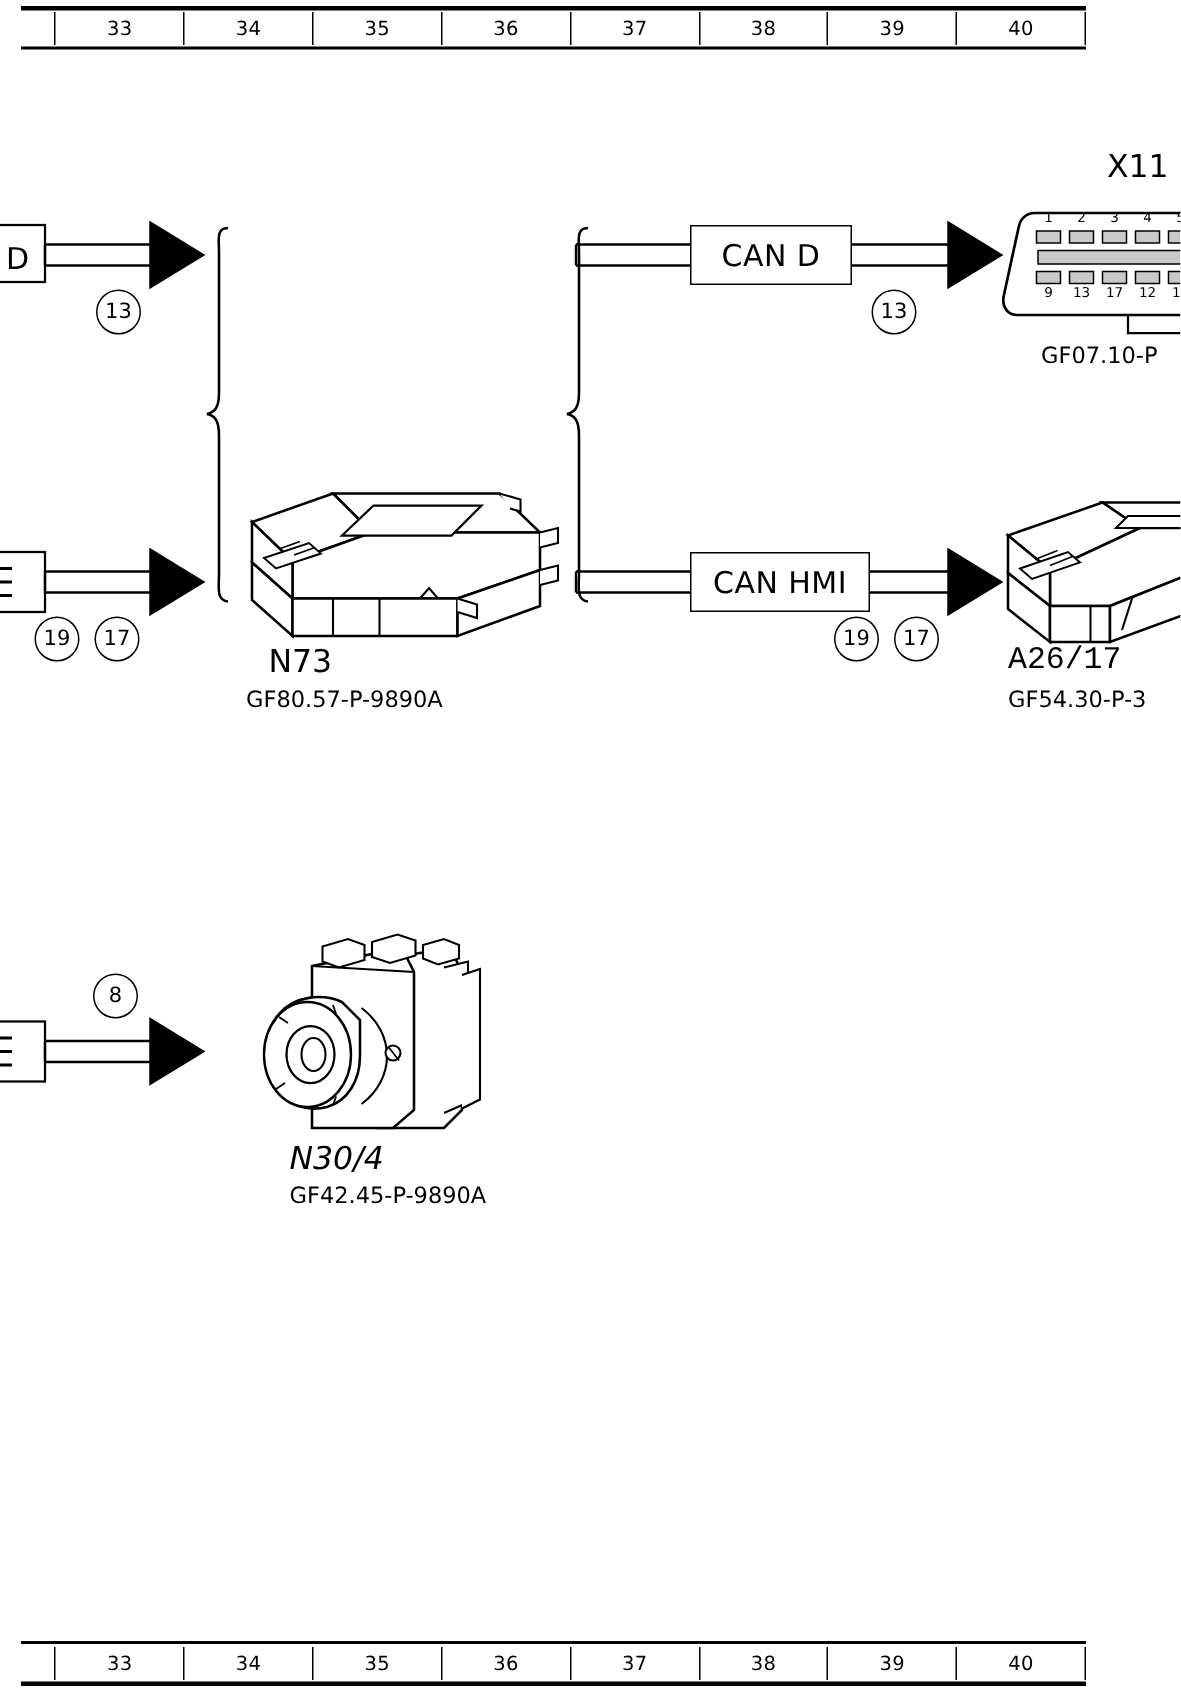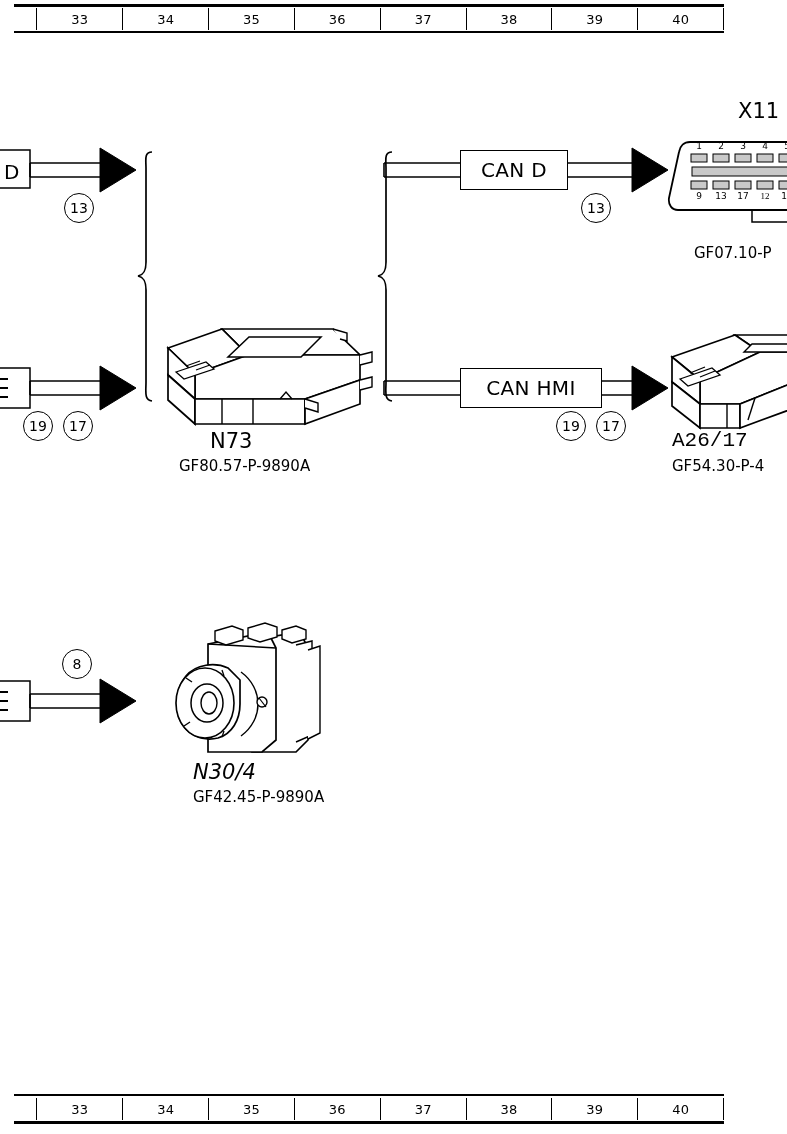--- a/index.html
+++ b/index.html
@@ -257,57 +257,57 @@
           <path d="M 222 670 L 224 676" stroke-width="1.3"></path>
           <path d="M 222 737 L 224 731" stroke-width="1.3"></path>
         </g>
 
       </g>
     </svg>
   </div>
 
   <div class="busbox" style="left:460px;top:150px;width:108px;height:40px;">CAN D</div>
 
-  <div class="busbox" style="left:460px;top:368px;width:142px;height:40px;">CAN HMI</div>
+  <div class="busbox" style="left:460px;top:368px;width:120px;height:40px;">CAN HMI</div>
 
   <div class="lbl" style="left:4px;top:160px;font-size:20px;">D</div>
 
   <div class="circ" style="left:64px;top:193px;">13</div>
 
   <div class="circ" style="left:23px;top:411px;">19</div>
   <div class="circ" style="left:63px;top:411px;">17</div>
 
   <div class="circ" style="left:62px;top:649px;">8</div>
 
   <div class="circ" style="left:581px;top:193px;">13</div>
 
   <div class="circ" style="left:556px;top:411px;">19</div>
   <div class="circ" style="left:596px;top:411px;">17</div>
 
   <div class="lbl lbl-x11" style="left:738px;top:99px;text-align:right;">X11</div>
 
-  <div class="lbl lbl-small" style="left:694px;top:228px;margin-top:16px;">GF07.10-P</div>
+  <div class="lbl lbl-small" style="left:694px;top:228px;">GF07.10-P</div>
 
   <div class="pinnum" style="left:693px;top:141px;">1</div>
   <div class="pinnum" style="left:715px;top:141px;">2</div>
   <div class="pinnum" style="left:737px;top:141px;">3</div>
   <div class="pinnum" style="left:759px;top:141px;">4</div>
   <div class="pinnum" style="left:781px;top:141px;">5</div>
 
   <div class="pinnum" style="left:693px;top:191px;">9</div>
   <div class="pinnum" style="left:715px;top:191px;">13</div>
   <div class="pinnum" style="left:737px;top:191px;">17</div>
-  <div class="pinnum" style="left:759px;top:191px;font-family:Liberation Serif, serif;">12</div>
+  <div class="pinnum" style="left:759px;top:191px;">12</div>
   <div class="pinnum" style="left:781px;top:191px;">13</div>
 
-  <div class="lbl lbl-big" style="left:179px;top:429px;margin-left:31px;">N73</div>
-  <div class="lbl lbl-small" style="left:179px;top:457px;">GF80.57-P-9890A</div>
+  <div class="lbl lbl-big" style="left:179px;top:429px;">N73</div>
+  <div class="lbl lbl-small" style="left:164px;top:457px;">GF80.57-P-9890A</div>
 
   <div class="lbl lbl-big" style="left:672px;top:429px;font-family:Liberation Mono, monospace;">A26/17</div>
-  <div class="lbl lbl-small" style="left:672px;top:457px;">GF54.30-P-4</div>
+  <div class="lbl lbl-small" style="left:672px;top:457px;">GF54.30-P-3</div>
 
   <div class="lbl lbl-big" style="left:193px;top:760px;font-style:italic;">N30/4</div>
   <div class="lbl lbl-small" style="left:193px;top:788px;text-align:right;">GF42.45-P-9890A</div>
 
   <div class="ruler ruler-bot">
     <div class="rail rail-a"></div>
     <div class="rail rail-b thick"></div>
     <div class="cellrow">
       <div class="gutter"></div>
       <div class="cell">33</div>

